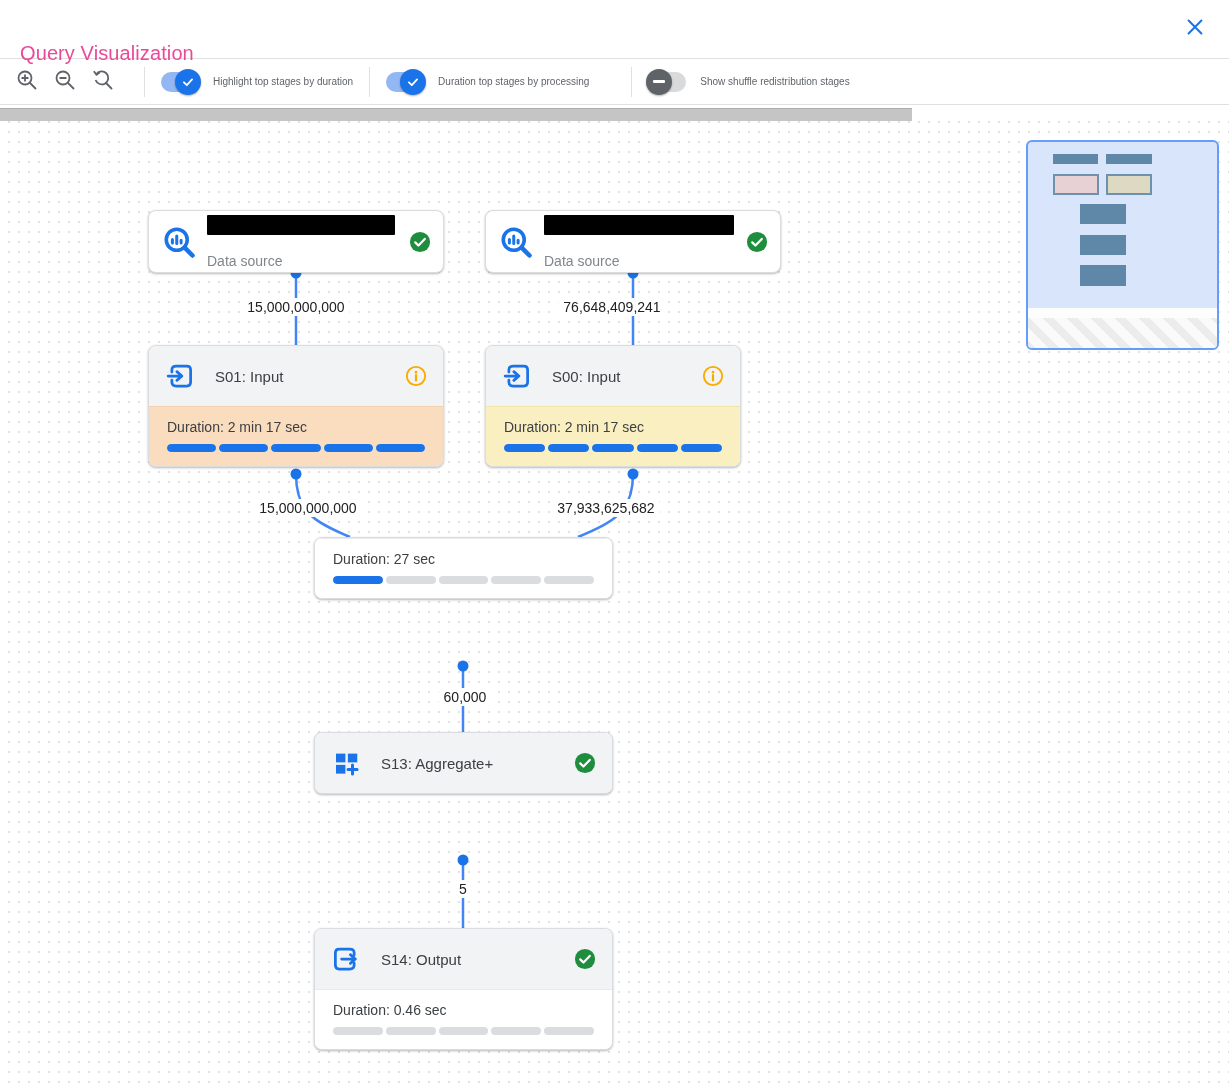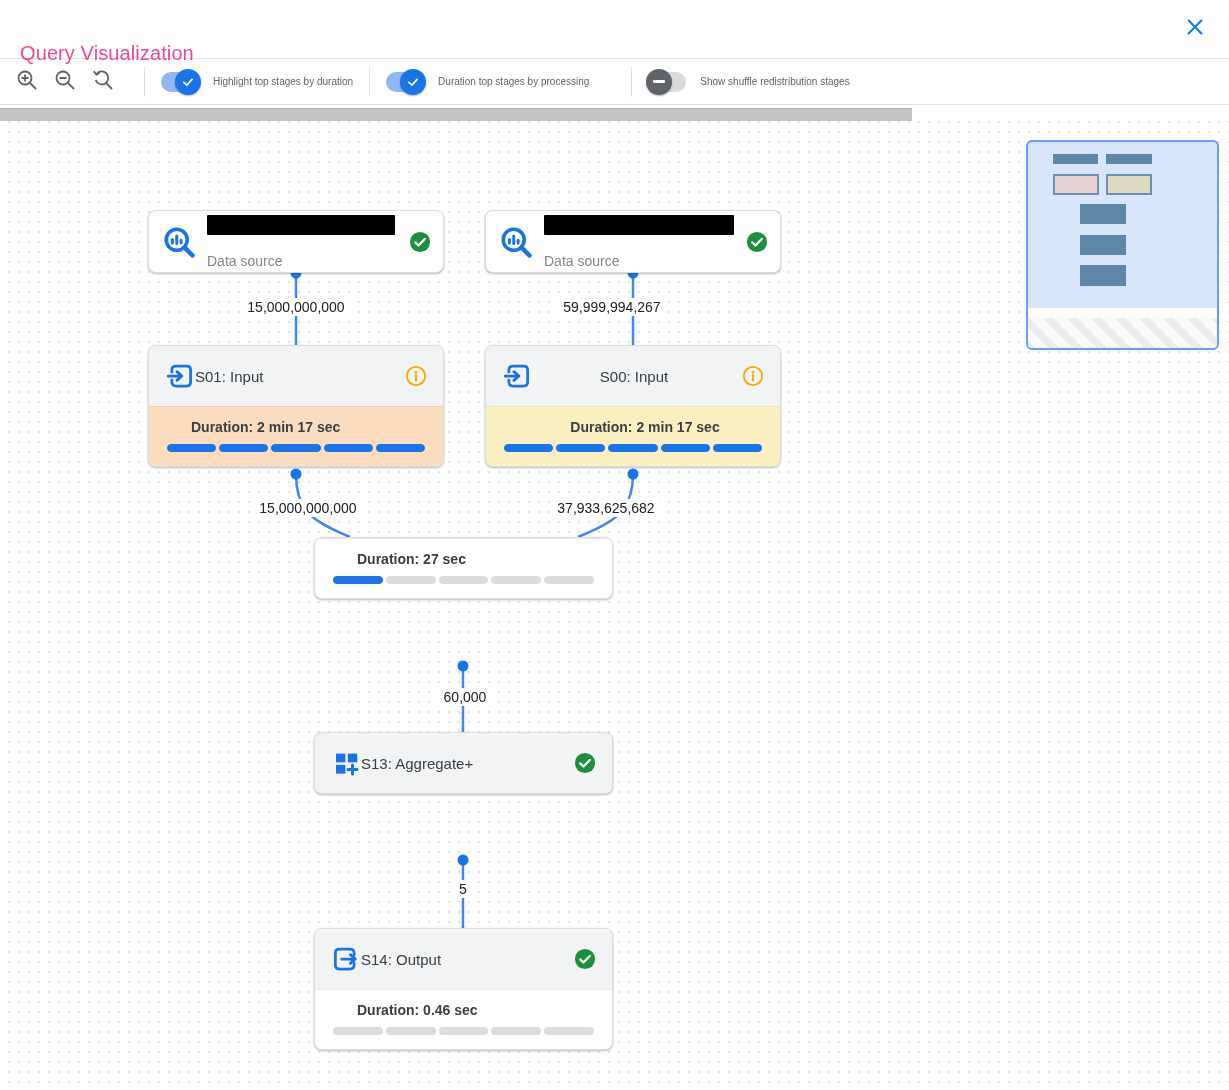--- a/index.html
+++ b/index.html
@@ -52,25 +52,25 @@
   .ds-card { width:296px; height:63px; display:flex; align-items:center; padding:0 12px; }
   .ds-icon { flex:0 0 36px; height:36px; }
   .ds-body { flex:1; margin-left:10px; }
   .redacted-bar { width:188px; height:20px; background:#000; border-radius:1px; }
   .ds-label { font-size:14px; color:#80868b; margin-top:18px; }
   .status-right { flex:0 0 22px; height:22px; margin-left:6px; }
 
   .stage-card { width:299px; }
   .stage-head { height:60px; display:flex; align-items:center; padding:0 16px; background:#f1f3f4; }
   .stage-icon { flex:0 0 30px; height:30px; }
-  .stage-title { font-size:15px; font-weight:500; color:#3c4043; flex:1; }
+  .stage-title { font-size:15px; font-weight:500; color:#3c4043; margin-left:20px; flex:1; }
   .stage-body { padding:12px 18px 14px 18px; background:#fff; border-top:1px solid #e8eaed; }
   .stage-body.hl-duration { background:#fadcbe; border-top-color:#f3d0b0; }
   .stage-body.hl-processing { background:#faefc0; border-top-color:#f1e5ae; }
-  .duration-text { font-size:14px; font-weight:700; color:#3c4043;margin-left:24px; }
+  .duration-text { font-size:14px; font-weight:400; color:#3c4043; }
   .progress { display:flex; gap:3px; margin-top:9px; height:8px; }
   .seg { flex:1; background:#dadce0; border-radius:4px; overflow:hidden; }
   .seg-fill { height:100%; background:#1a73e8; border-radius:4px 0 0 4px; }
 
   
   .minimap { position:absolute; left:1026px; top:19px; width:193px; height:210px;
     background:#d9e5fb; border:2px solid #669df6; border-radius:6px; overflow:hidden; cursor:pointer; }
   .mm-rect { position:absolute; background:#5e87a8; }
   .mm-pink { background:#e7d1d5 !important; border:2px solid #6e92ad; }
   .mm-tan  { background:#ded9c3 !important; border:2px solid #6e92ad; }
@@ -178,21 +178,21 @@
         <circle cx="296" cy="152" r="5.5"></circle>
         <circle cx="633" cy="152" r="5.5"></circle>
         <circle cx="296" cy="353" r="5.5"></circle>
         <circle cx="633" cy="353" r="5.5"></circle>
         <circle cx="463" cy="545" r="5.5"></circle>
         <circle cx="463" cy="739" r="5.5"></circle>
       </g>
     </svg>
 
     <div class="edge-label" style="left:296px; top:186px;">15,000,000,000</div>
-    <div class="edge-label" style="left:612px; top:186px;">59,999,994,267</div>
+    <div class="edge-label" style="left:612px; top:186px;">76,648,409,241</div>
     <div class="edge-label" style="left:308px; top:387px;">15,000,000,000</div>
     <div class="edge-label" style="left:606px; top:387px;">37,933,625,682</div>
     <div class="edge-label" style="left:465px; top:576px;">60,000</div>
     <div class="edge-label" style="left:463px; top:768px;">5</div>
 
     <div class="card ds-card" style="left:148px; top:89px;">
       <span class="ds-icon">
         <svg width="36" height="36" viewBox="0 0 24 24" fill="none">
           <circle cx="10.5" cy="10.5" r="7" stroke="#1a73e8" stroke-width="2.4"></circle>
           <path d="M15.8 15.8 L21 21" stroke="#1a73e8" stroke-width="3" stroke-linecap="round"></path>
@@ -263,21 +263,21 @@
             <div class="seg">
               <div class="seg-fill" style="width: 100%; border-radius: 4px;"></div>
             </div>
             <div class="seg">
               <div class="seg-fill" style="width: 100%; border-radius: 4px;"></div>
             </div>
           </div>
       </div>
     </div>
 
-    <div class="card stage-card" style="left:485px; top:224px; width:296px;text-align:center;">
+    <div class="card stage-card" style="left:485px; top:224px; width:256px;">
       <div class="stage-head">
         <span class="stage-icon">
           <svg width="30" height="30" viewBox="0 0 24 24" fill="none" stroke="#1a73e8" stroke-width="2.2" stroke-linecap="round" stroke-linejoin="round">
             <path d="M9 4 H17.5 Q20.5 4 20.5 7 V17 Q20.5 20 17.5 20 H9 Q5.5 20 5.5 17 V15.2 M5.5 8.8 V7 Q5.5 4 9 4"></path>
             <path d="M2.5 12 H12.5 M9.5 8.5 L13.5 12 L9.5 15.5"></path>
           </svg>
         </span>
         <div class="stage-title">S00: Input</div>
         <span class="status-right">
           <svg width="22" height="22" viewBox="0 0 24 24" fill="none">

